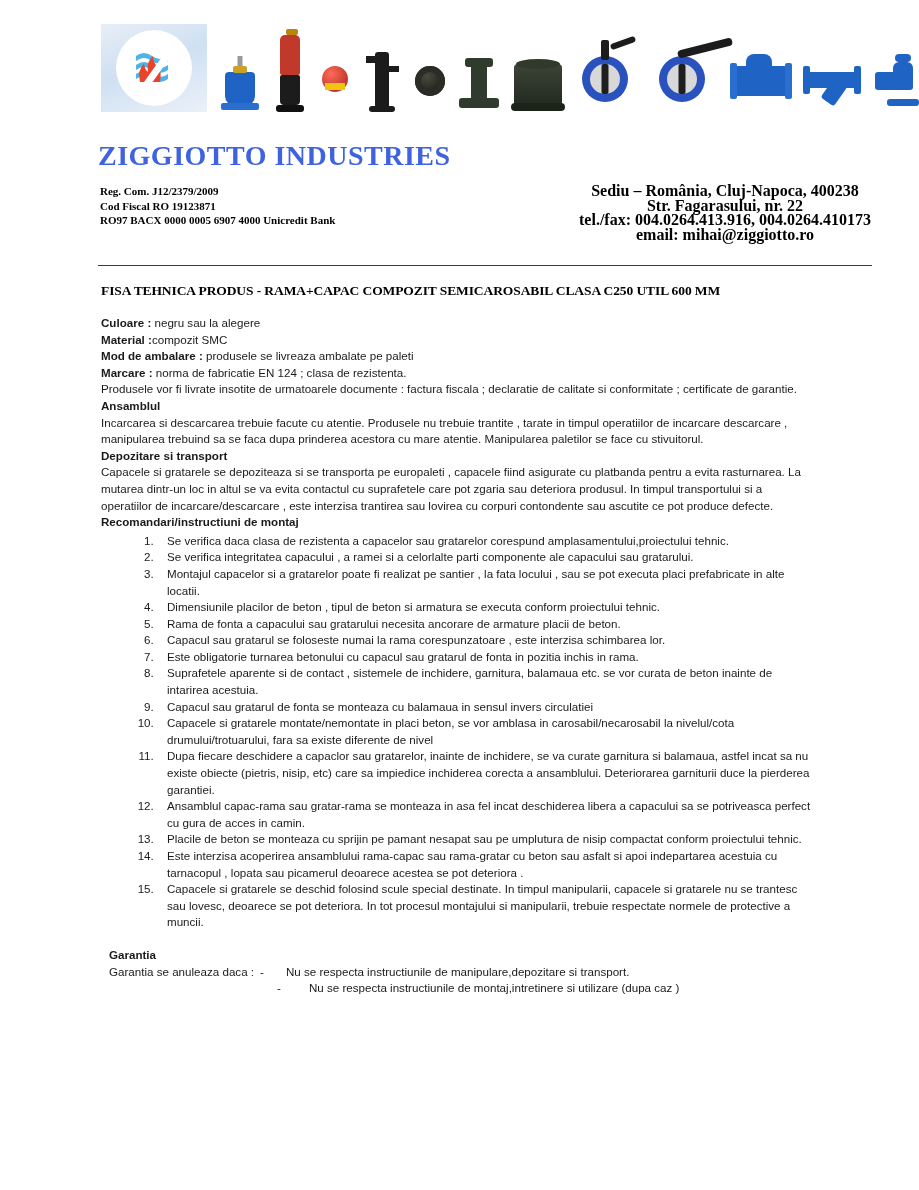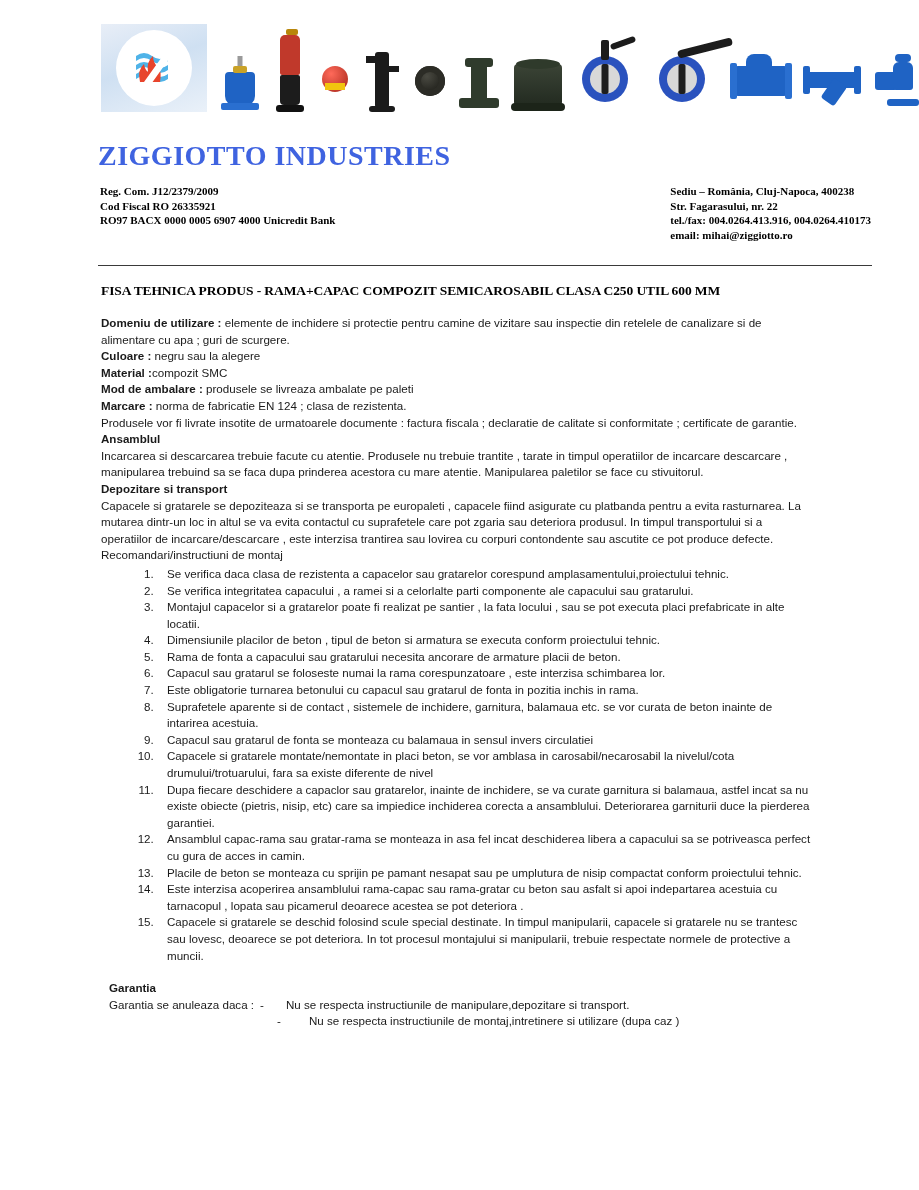--- a/index.html
+++ b/index.html
@@ -143,24 +143,24 @@
     font-family: "Liberation Serif", serif;
     font-weight: bold;
     font-size: 11px;
     line-height: 14.5px;
     color: #000;
   }
   .contact-block {
     position: absolute;
     right: 48px;
     top: 184px;
-    text-align: left;
+    text-align: center;
     font-family: "Liberation Serif", serif;
     font-weight: bold;
-    font-size: 11px;
+    font-size: 16px;
     line-height: 14.5px;
     color: #000;
   }
 
   .rule {
     position: absolute;
     left: 98px;
     top: 265px;
     width: 774px;
     height: 0;
@@ -187,21 +187,21 @@
     font-family: "Liberation Sans", sans-serif;
     font-size: 11.6px;
     line-height: 16.6px;
     color: #1a1a1a;
   }
   .body-wrap p { margin: 0; }
   .b { font-weight: bold; }
   .sec-head { font-weight: bold; margin-top: 0; }
 
   .reco-head {
-    font-weight: normal;
+    font-weight: bold;
     margin-top: 14px;
     margin-left: 8px;
   }
 
   ol.reco {
     margin: 2px 0 16px 0;
     padding-left: 56px;
     font-size: 11.6px;
     line-height: 16.6px;
   }
@@ -347,39 +347,38 @@
           <i class="av4"></i>
       </div>
     </div>
 
   </div>
 
   <div class="company-title">ZIGGIOTTO INDUSTRIES</div>
 
   <div class="reg-block">
     <div>Reg. Com. J12/2379/2009</div>
-    <div>Cod Fiscal RO 26335921</div>
+    <div>Cod Fiscal RO 19123871</div>
     <div>RO97 BACX 0000 0005 6907 4000 Unicredit Bank</div>
   </div>
 
   <div class="contact-block">
     <div>Sediu – România, Cluj-Napoca, 400238</div>
     <div>Str. Fagarasului, nr. 22</div>
     <div>tel./fax: 004.0264.413.916, 004.0264.410173</div>
     <div>email: mihai@ziggiotto.ro</div>
   </div>
 
   <div class="rule"></div>
 
   <div class="doc-title">FISA TEHNICA PRODUS -   RAMA+CAPAC COMPOZIT SEMICAROSABIL CLASA C250 UTIL 600 MM</div>
 
   <div class="body-wrap">
 
     <div>
-      <p><span class="b">Domeniu de utilizare</span><span class="b"> : </span><span>elemente de inchidere si protectie pentru camine de vizitare sau inspectie din retelele de canalizare si de alimentare cu apa ; guri de scurgere.</span></p>
       <p><span class="b">Culoare</span><span class="b"> : </span><span>negru sau la alegere</span></p>
       <p><span class="b">Material</span><span class="b"> :</span><span>compozit SMC</span></p>
       <p><span class="b">Mod de ambalare</span><span class="b"> : </span><span>produsele se livreaza ambalate pe paleti</span></p>
       <p><span class="b">Marcare</span><span class="b"> : </span><span>norma de fabricatie EN 124 ; clasa de rezistenta.</span></p>
     </div>
 
     <p>Produsele vor fi livrate insotite de urmatoarele documente : factura fiscala ; declaratie de calitate si conformitate ; certificate de garantie.</p>
 
     <p class="sec-head">Ansamblul</p>
     <p>Incarcarea si descarcarea trebuie facute cu atentie. Produsele nu trebuie trantite , tarate in timpul operatiilor de incarcare descarcare , manipularea trebuind sa se faca dupa prinderea acestora cu mare atentie. Manipularea paletilor se face cu stivuitorul.</p>

